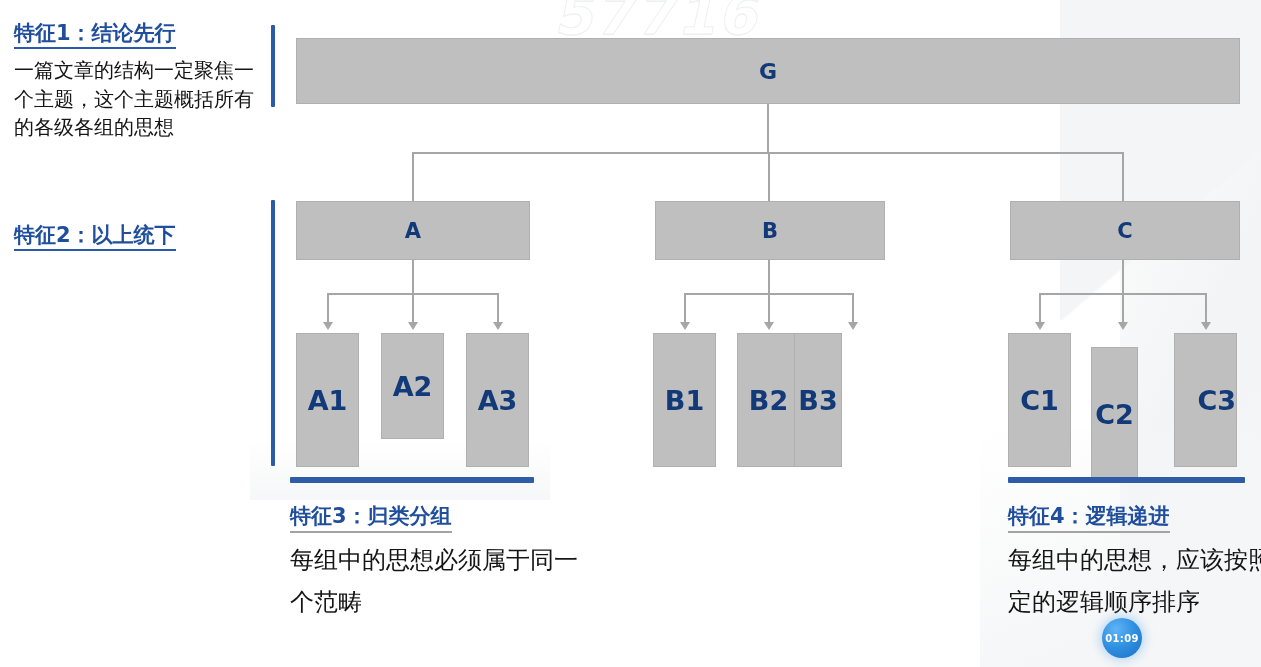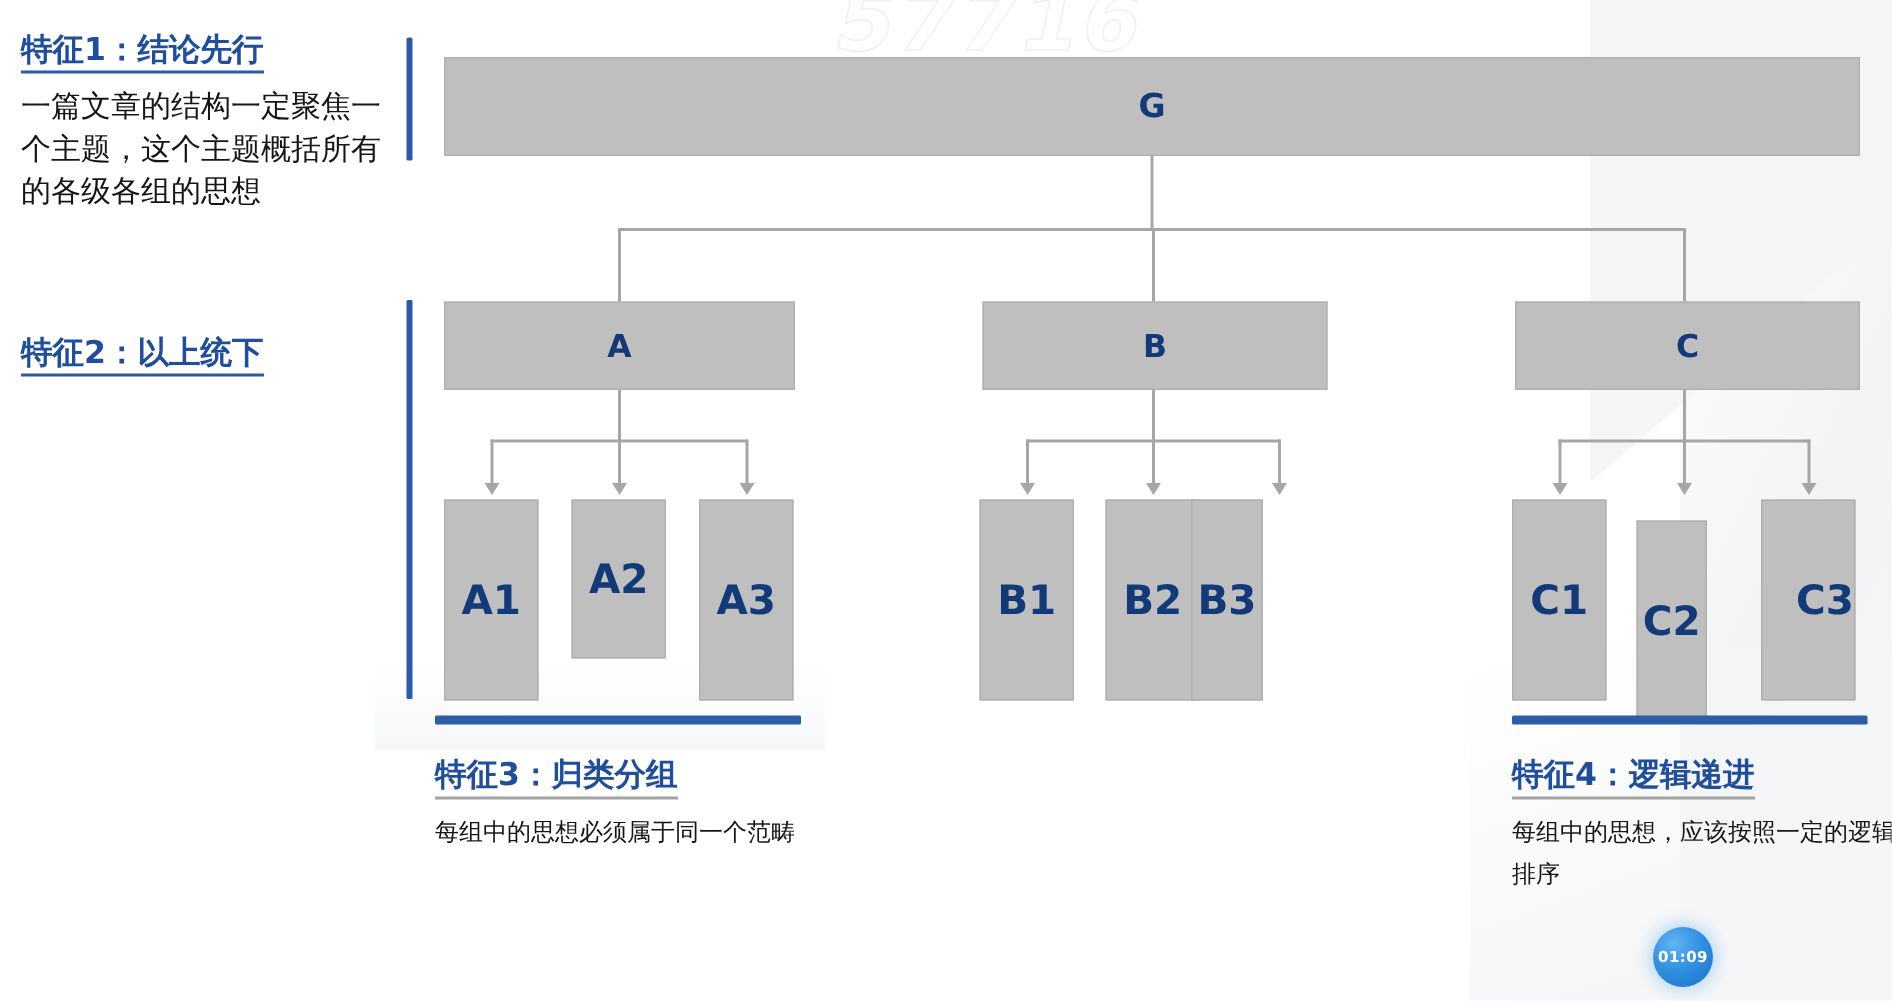--- a/index.html
+++ b/index.html
@@ -88,21 +88,21 @@
   
   .uline{position:absolute;height:6px;background:#2f5ca6;border-radius:1px;}
 
   
   .cap{position:absolute;width:300px;}
   .cap .ttl{
     color:#1f4e9c;font-weight:700;font-size:21px;
     border-bottom:2px solid #a3a3a3;display:inline-block;padding-bottom:1px;
     white-space:nowrap;
   }
-  .cap .body{color:#151515;font-size:16px;line-height:1.75;margin-top:8px;font-weight:500;}
+  .cap .body{color:#151515;font-size:24px;line-height:1.75;margin-top:8px;font-weight:500;font-family:Liberation Mono, monospace;}
 
   #cap3{left:290px;top:502px;}
   #cap4{left:1008px;top:502px;}
 
   
   .badge{
     position:absolute;left:1102px;top:618px;width:40px;height:40px;border-radius:50%;
     background:radial-gradient(circle at 35% 28%,#5fb4f5 0%,#2f8fe0 48%,#1b6fc4 100%);
     box-shadow:0 0 10px 3px rgba(120,185,240,.45);
     display:flex;align-items:center;justify-content:center;

